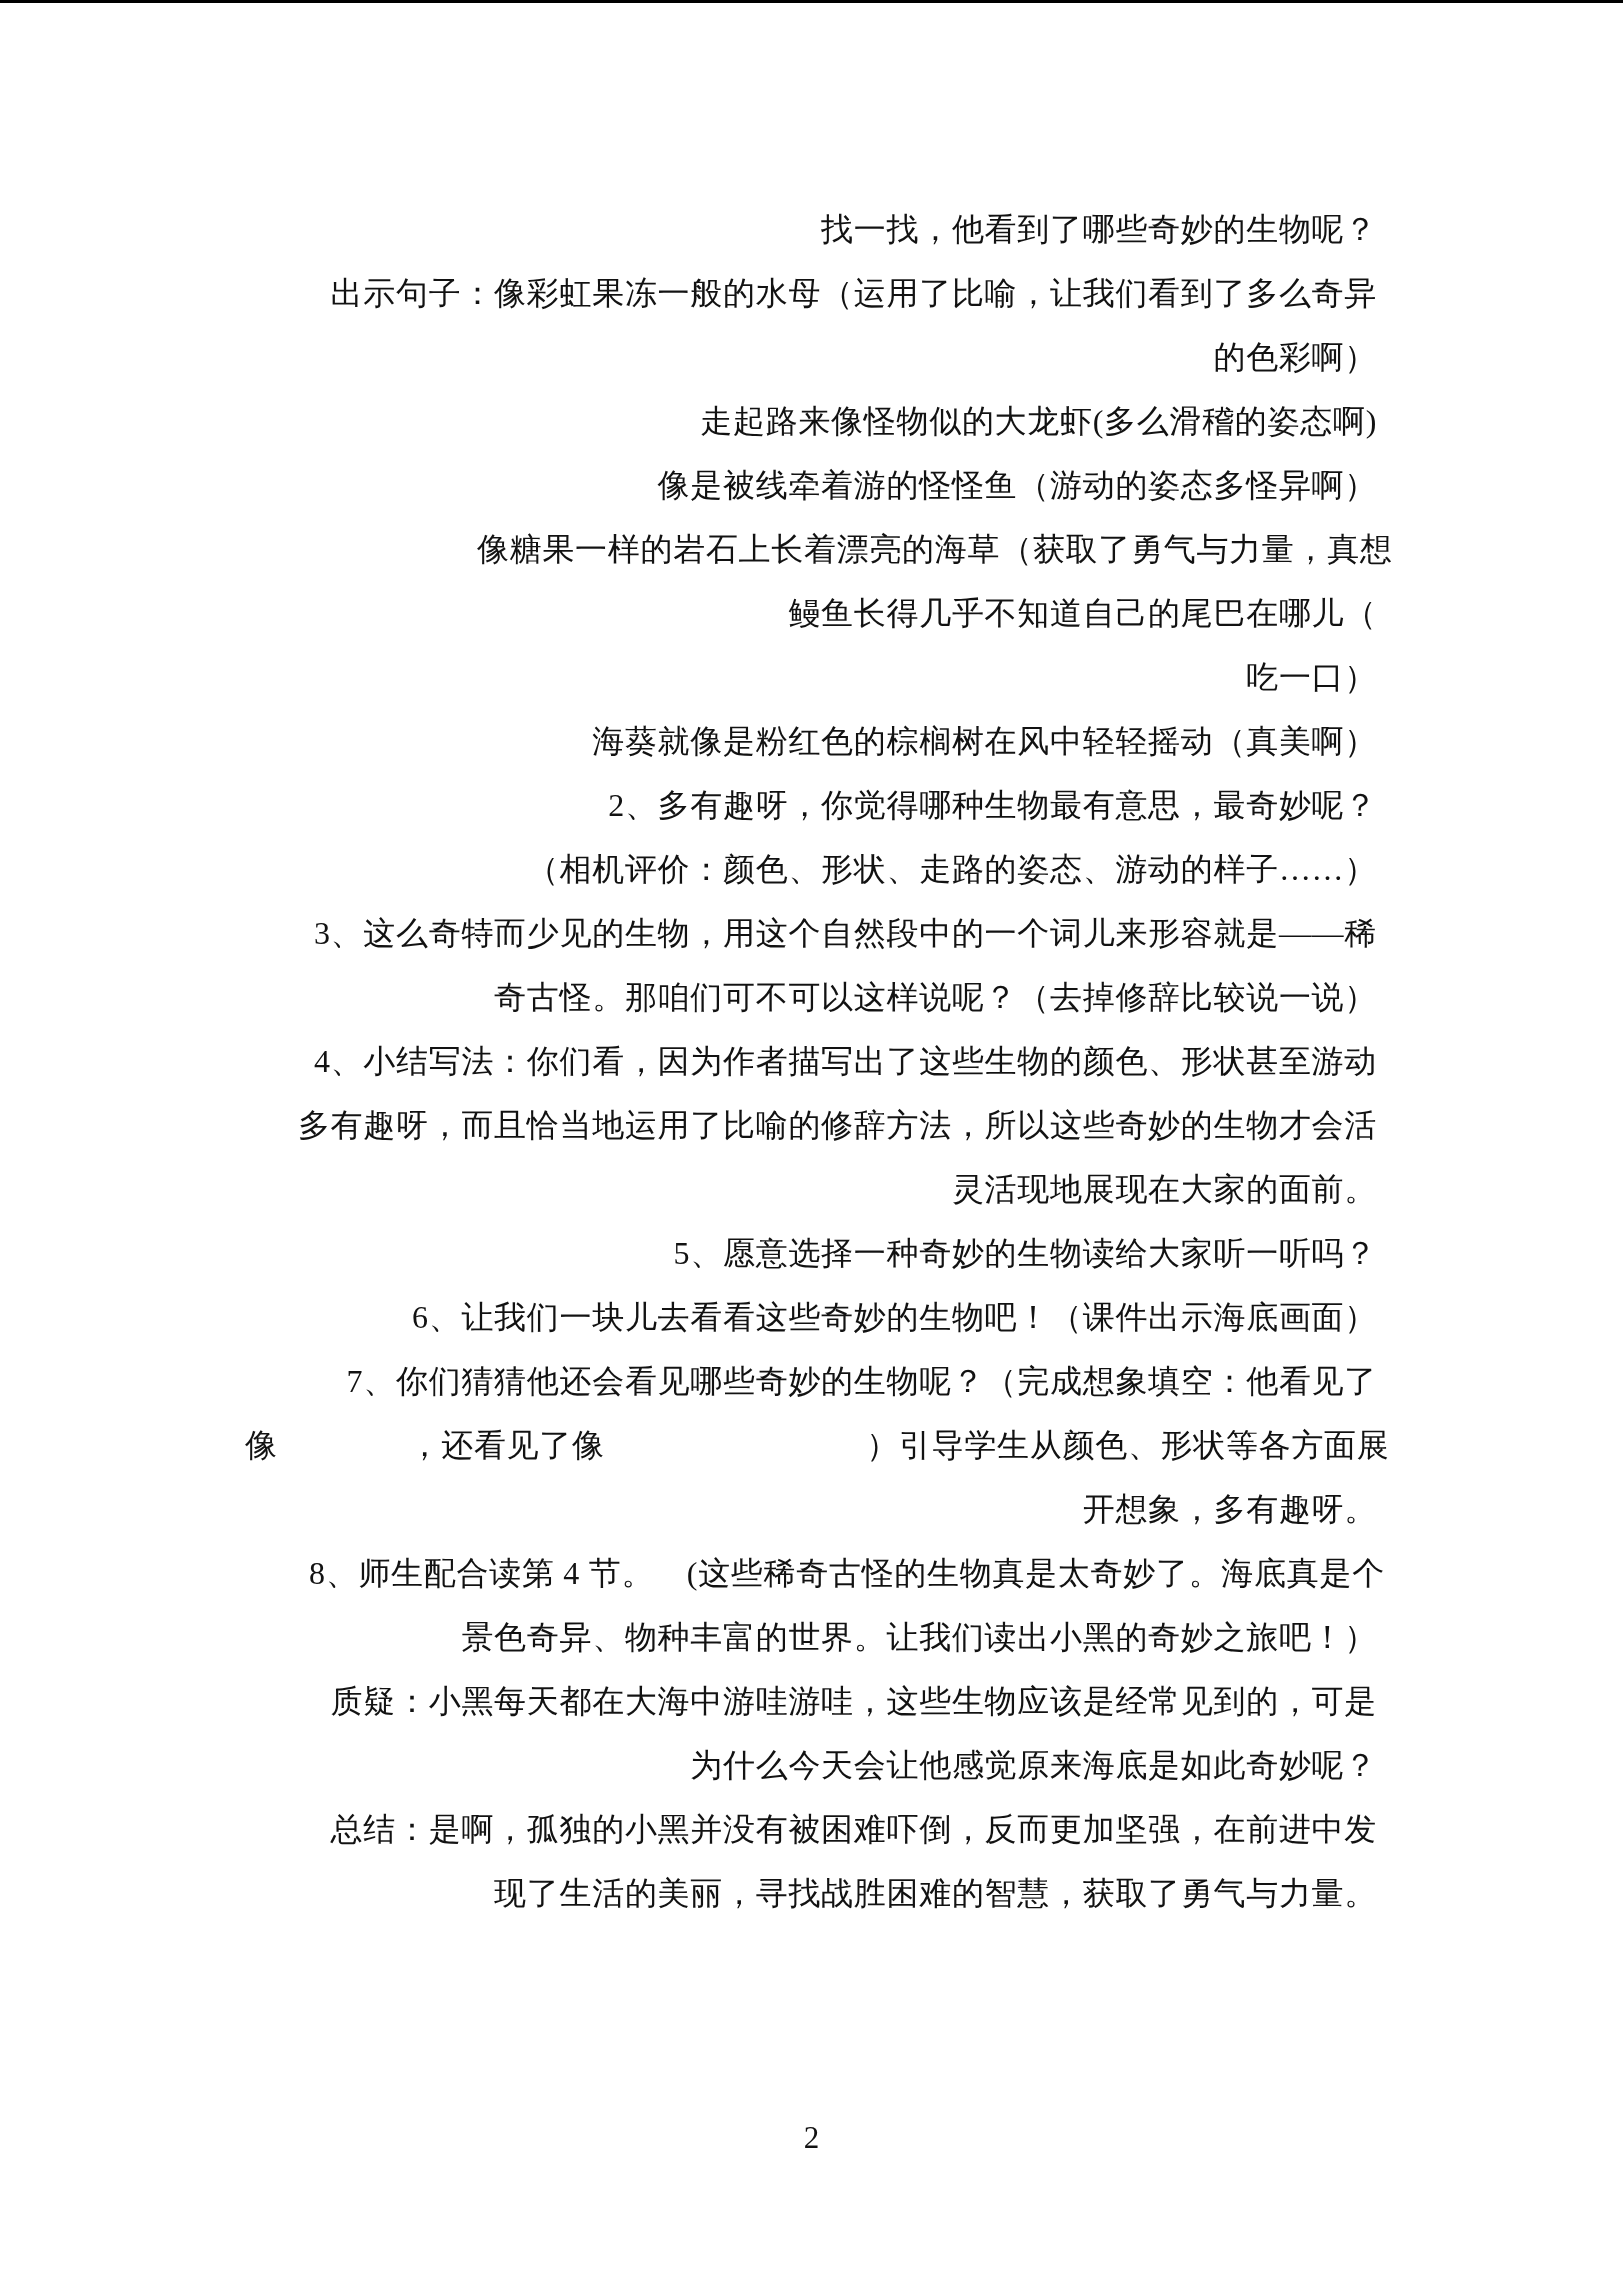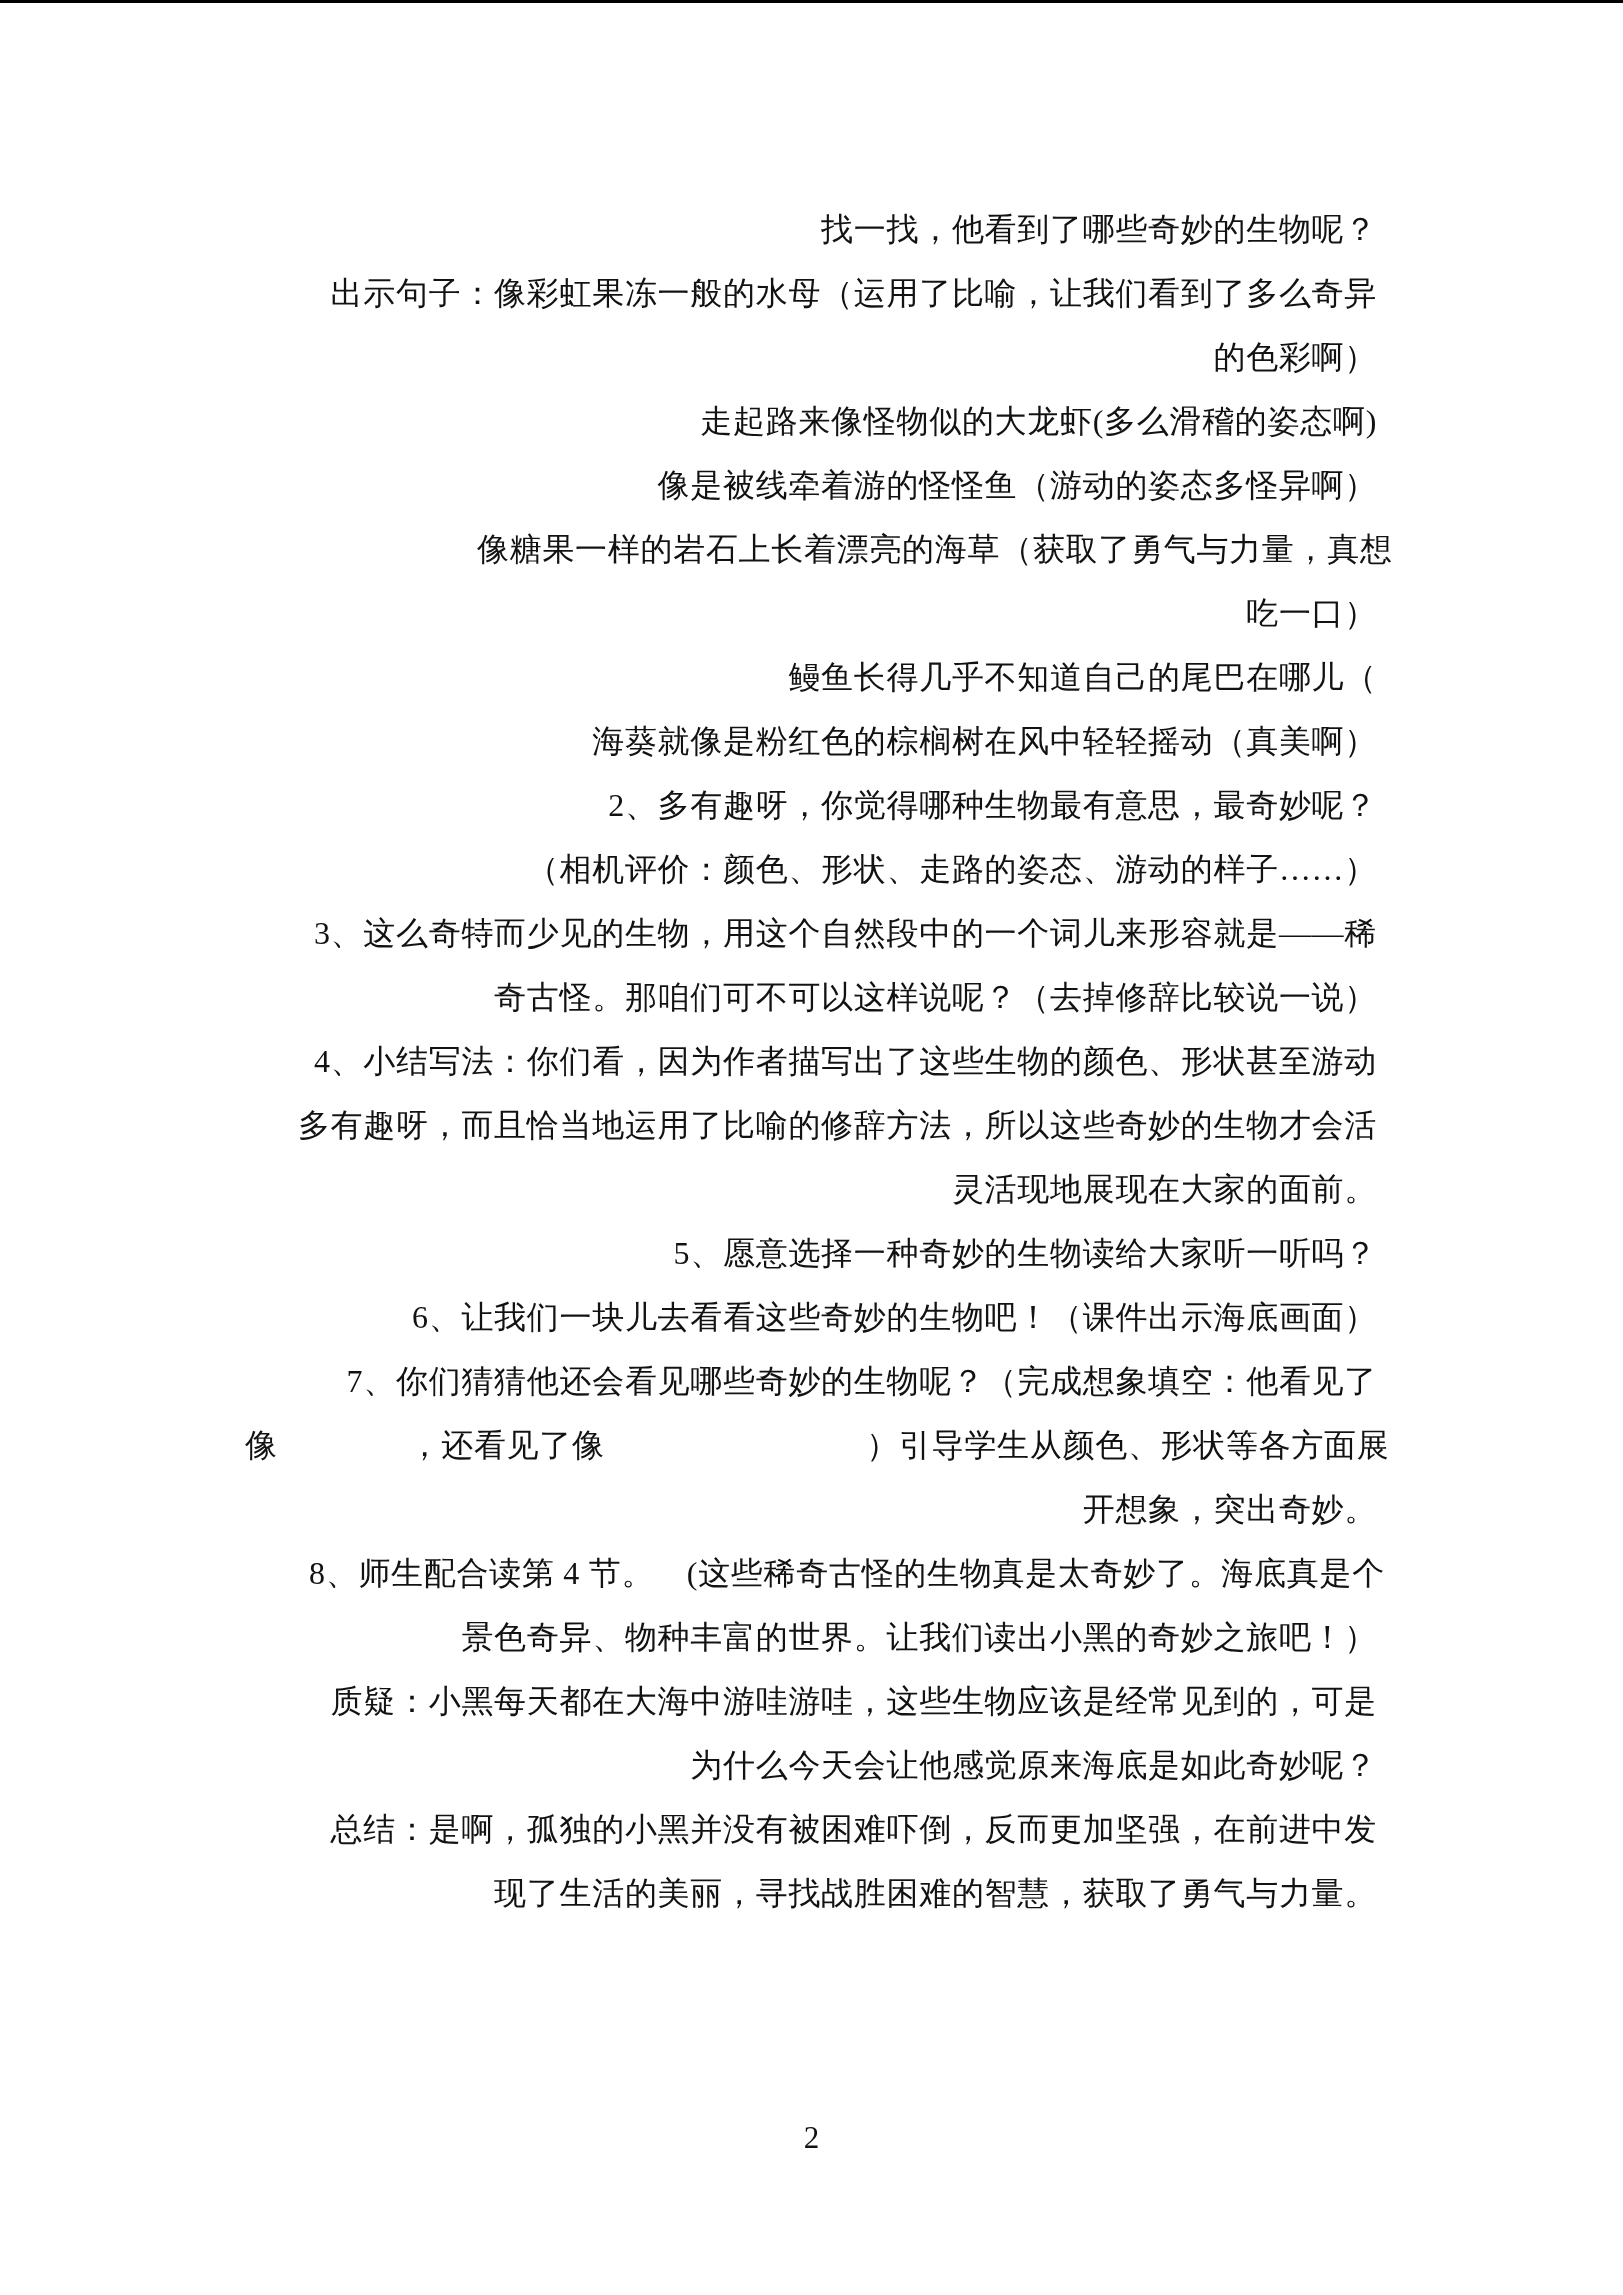--- a/index.html
+++ b/index.html
@@ -64,35 +64,35 @@
 <div class="page">
   <div class="top-border"></div>
 
   <div class="content">
     <p class="line indent">找一找，他看到了哪些奇妙的生物呢？</p>
     <p class="line indent">出示句子：像彩虹果冻一般的水母（运用了比喻，让我们看到了多么奇异</p>
     <p class="line flush">的色彩啊）</p>
     <p class="line deep1">走起路来像怪物似的大龙虾(多么滑稽的姿态啊)</p>
     <p class="line deep1">像是被线牵着游的怪怪鱼（游动的姿态多怪异啊）</p>
     <p class="line deep1">像糖果一样的岩石上长着漂亮的海草（获取了勇气与力量，真想</p>
+    <p class="line deep2">鳗鱼长得几乎不知道自己的尾巴在哪儿（</p>
     <p class="line flush">吃一口）</p>
-    <p class="line deep2">鳗鱼长得几乎不知道自己的尾巴在哪儿（</p>
     <p class="line deep2">海葵就像是粉红色的棕榈树在风中轻轻摇动（真美啊）</p>
     <p class="line indent">2、多有趣呀，你觉得哪种生物最有意思，最奇妙呢？</p>
     <p class="line indent">（相机评价：颜色、形状、走路的姿态、游动的样子……）</p>
     <p class="line indent">3、这么奇特而少见的生物，用这个自然段中的一个词儿来形容就是——稀</p>
     <p class="line flush">奇古怪。那咱们可不可以这样说呢？（去掉修辞比较说一说）</p>
     <p class="line indent">4、小结写法：你们看，因为作者描写出了这些生物的颜色、形状甚至游动</p>
     <p class="line flush">多有趣呀，而且恰当地运用了比喻的修辞方法，所以这些奇妙的生物才会活</p>
     <p class="line flush">灵活现地展现在大家的面前。</p>
     <p class="line indent">5、愿意选择一种奇妙的生物读给大家听一听吗？</p>
     <p class="line indent">6、让我们一块儿去看看这些奇妙的生物吧！（课件出示海底画面）</p>
     <p class="line indent">7、你们猜猜他还会看见哪些奇妙的生物呢？（完成想象填空：他看见了</p>
     <p class="line flush">像　　　　，还看见了像　　　　　　　　）引导学生从颜色、形状等各方面展</p>
-    <p class="line flush">开想象，突出奇妙。</p>
+    <p class="line flush">开想象，多有趣呀。</p>
     <p class="line indent">8、师生配合读第 4 节。　(这些稀奇古怪的生物真是太奇妙了。海底真是个</p>
     <p class="line flush">景色奇异、物种丰富的世界。让我们读出小黑的奇妙之旅吧！）</p>
     <p class="line indent">质疑：小黑每天都在大海中游哇游哇，这些生物应该是经常见到的，可是</p>
     <p class="line flush">为什么今天会让他感觉原来海底是如此奇妙呢？</p>
     <p class="line indent">总结：是啊，孤独的小黑并没有被困难吓倒，反而更加坚强，在前进中发</p>
     <p class="line flush">现了生活的美丽，寻找战胜困难的智慧，获取了勇气与力量。</p>
     <p class="line blank"></p>
   </div>
 
   <div class="footer">2</div>

